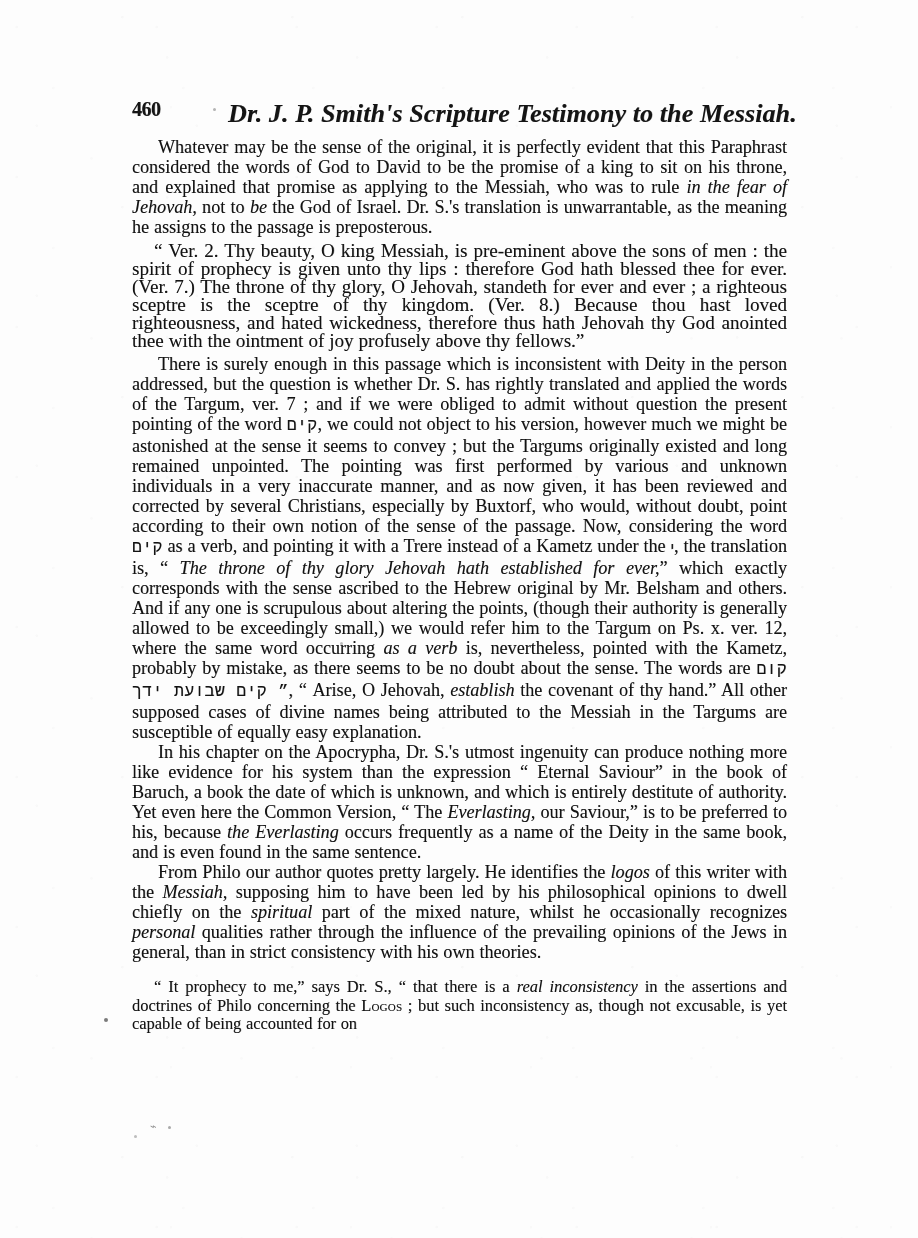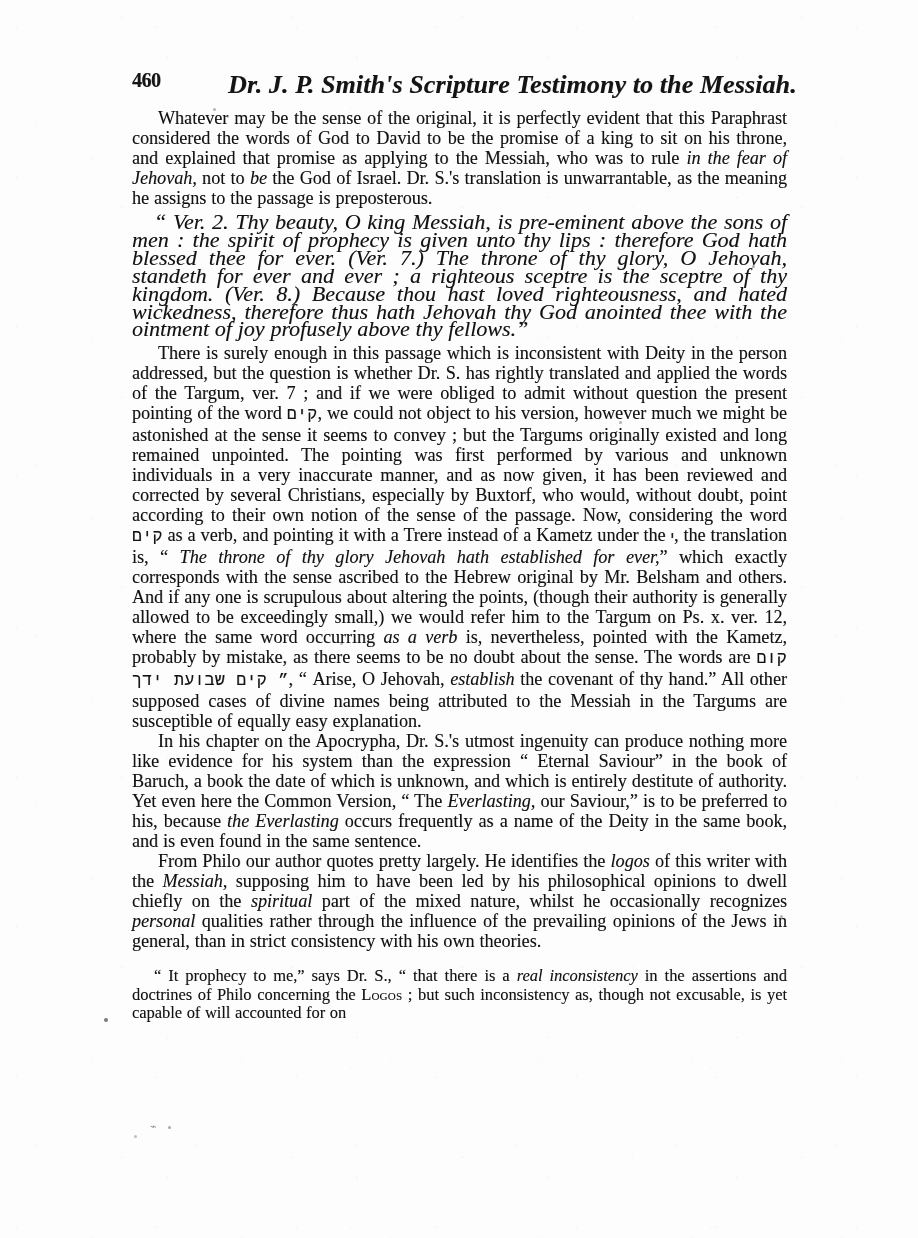--- a/index.html
+++ b/index.html
@@ -40,21 +40,21 @@
     position: absolute;
     left: 132px;
     top: 0;
     width: 655px;
   }
 
   
   .running-head {
     position: relative;
     height: 34px;
-    margin-top: 69px;
+    margin-top: 98px;
     display: block;
   }
   .folio {
     position: absolute;
     left: 0;
     top: 0;
     font-weight: bold;
     font-size: 20px;
     letter-spacing: -0.5px;
     color: #151515;
@@ -82,26 +82,25 @@
     text-justify: inter-word;
     text-indent: 26px;
     color: #121212;
     -webkit-font-smoothing: none;
     text-shadow: 0.35px 0.25px 0 rgba(25,25,25,0.38);
     word-spacing: 0.4px;
   }
 
   
   p.quote {
-    font-size: 22px;
+    font-size: 19px;
     line-height: 17.9px;
     text-indent: 22px;
     margin-top: 5px;
     word-spacing: 0.3px;
-    font-style: italic;
   }
   p.quote-last {
     font-size: 16.4px;
     line-height: 18.4px;
     text-indent: 22px;
     margin-top: 16px;
     word-spacing: 0.5px;
   }
 
   .gap { height: 5px; }
@@ -163,21 +162,21 @@
     <p class="quote">“ Ver. 2. Thy beauty, O king Messiah, is pre-eminent above the sons of men : the spirit of prophecy is given unto thy lips : therefore God hath blessed thee for ever. (Ver. 7.) The throne of thy glory, O Jehovah, standeth for ever and ever ; a righteous sceptre is the sceptre of thy kingdom. (Ver. 8.) Because thou hast loved righteousness, and hated wickedness, therefore thus hath Jehovah thy God anointed thee with the ointment of joy profusely above thy fellows.”</p>
 
     <div class="gap"></div>
 
     <p><span>There is surely enough in this passage which is inconsistent with Deity in the person addressed, but the question is whether Dr. S. has rightly translated and applied the words of the Targum, ver. 7 ; and if we were obliged to admit without question the present pointing of the word </span><span class="heb">קים</span><span>, we could not object to his version, however much we might be astonished at the sense it seems to convey ; but the Targums originally existed and long remained unpointed. The pointing was first performed by various and unknown individuals in a very inaccurate manner, and as now given, it has been reviewed and corrected by several Christians, especially by Buxtorf, who would, without doubt, point according to their own notion of the sense of the passage. Now, considering the word </span><span class="heb">קים</span><span> as a verb, and pointing it with a Trere instead of a Kametz under the </span><span class="heb-sm">י</span><span>, the translation is, “ </span><i>The throne of thy glory Jehovah hath established for ever,</i><span>” which exactly corresponds with the sense ascribed to the Hebrew original by Mr. Belsham and others. And if any one is scrupulous about altering the points, (though their authority is generally allowed to be exceedingly small,) we would refer him to the Targum on Ps. x. ver. 12, where the same word occurring </span><i>as a verb</i><span> is, nevertheless, pointed with the Kametz, probably by mistake, as there seems to be no doubt about the sense. The words are </span><span class="heb">קום ” קים שבועת ידך</span><span>, “ Arise, O Jehovah, </span><i>establish</i><span> the covenant of thy hand.” All other supposed cases of divine names being attributed to the Messiah in the Targums are susceptible of equally easy explanation.</span></p>
 
     <p><span>In his chapter on the Apocrypha, Dr. S.'s utmost ingenuity can produce nothing more like evidence for his system than the expression “ Eternal Saviour” in the book of Baruch, a book the date of which is unknown, and which is entirely destitute of authority. Yet even here the Common Version, “ The </span><i>Everlasting,</i><span> our Saviour,” is to be preferred to his, because </span><i>the Everlasting</i><span> occurs frequently as a name of the Deity in the same book, and is even found in the same sentence.</span></p>
 
     <p><span>From Philo our author quotes pretty largely. He identifies the </span><i>logos</i><span> of this writer with the </span><i>Messiah,</i><span> supposing him to have been led by his philosophical opinions to dwell chiefly on the </span><i>spiritual</i><span> part of the mixed nature, whilst he occasionally recognizes </span><i>personal</i><span> qualities rather through the influence of the prevailing opinions of the Jews in general, than in strict consistency with his own theories.</span></p>
 
-    <p class="quote-last"><span>“ It prophecy to me,” says Dr. S., “ that there is a </span><i>real inconsistency</i><span> in the assertions and doctrines of Philo concerning the </span><span class="sc">Logos</span><span> ; but such inconsistency as, though not excusable, is yet capable of will accounted for on</span></p>
+    <p class="quote-last"><span>“ It prophecy to me,” says Dr. S., “ that there is a </span><i>real inconsistency</i><span> in the assertions and doctrines of Philo concerning the </span><span class="sc">Logos</span><span> ; but such inconsistency as, though not excusable, is yet capable of being accounted for on</span></p>
 
   </div>
 
   <span class="speck" style="left:104px;  top:1018px; width:4px; height:4px;"></span>
   <span class="speck" style="left:213px;  top:108px;  width:3px; height:3px; opacity:.35;"></span>
   <span class="speck" style="left:752px;  top:265px;  width:3px; height:3px; opacity:.4;"></span>
   <span class="speck" style="left:619px;  top:421px;  width:3px; height:3px; opacity:.35;"></span>
   <span class="speck" style="left:340px;  top:642px;  width:3px; height:3px; opacity:.3;"></span>
   <span class="speck" style="left:780px;  top:915px;  width:3px; height:3px; opacity:.33;"></span>
   <span class="speck" style="left:168px;  top:1126px; width:3px; height:3px; opacity:.4;"></span>

